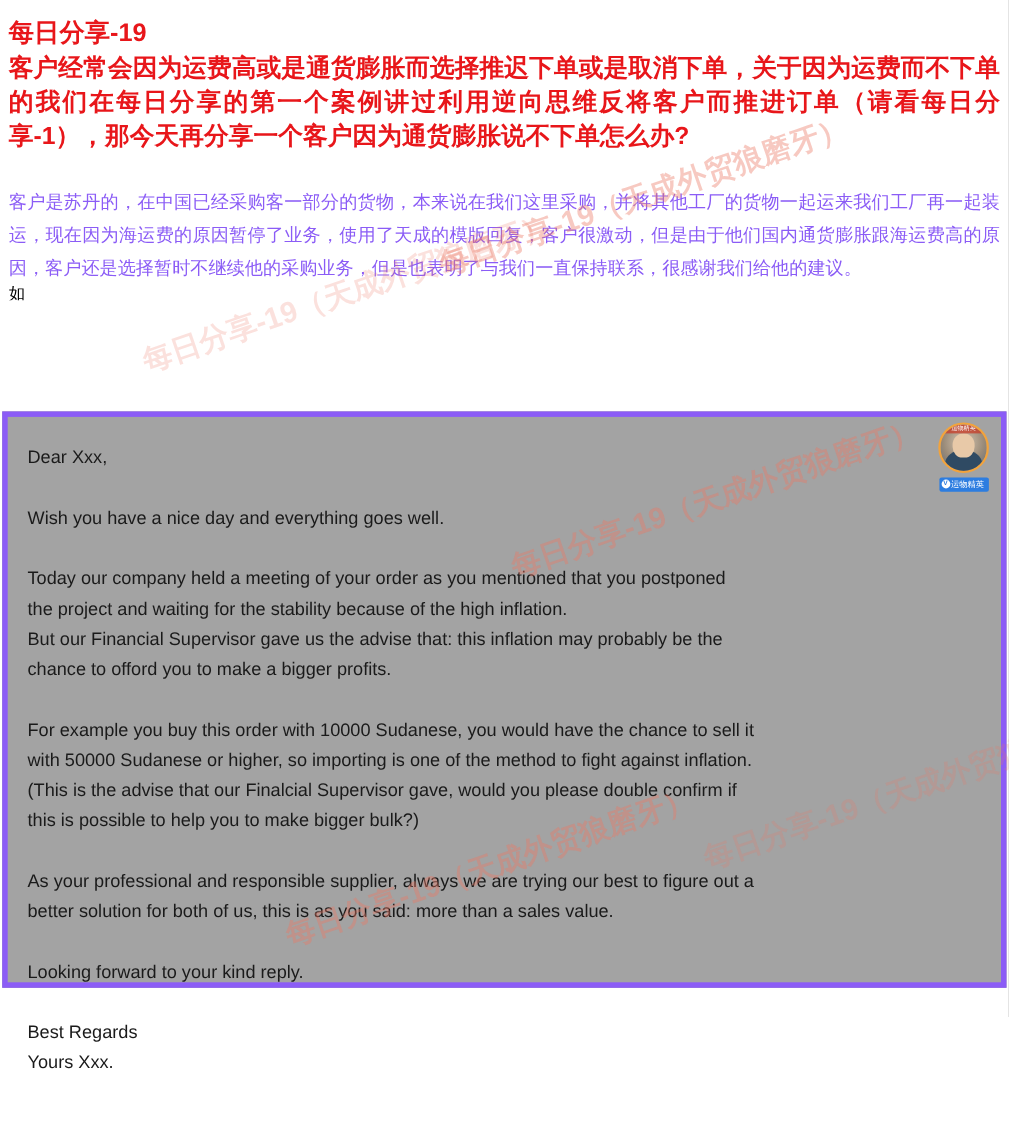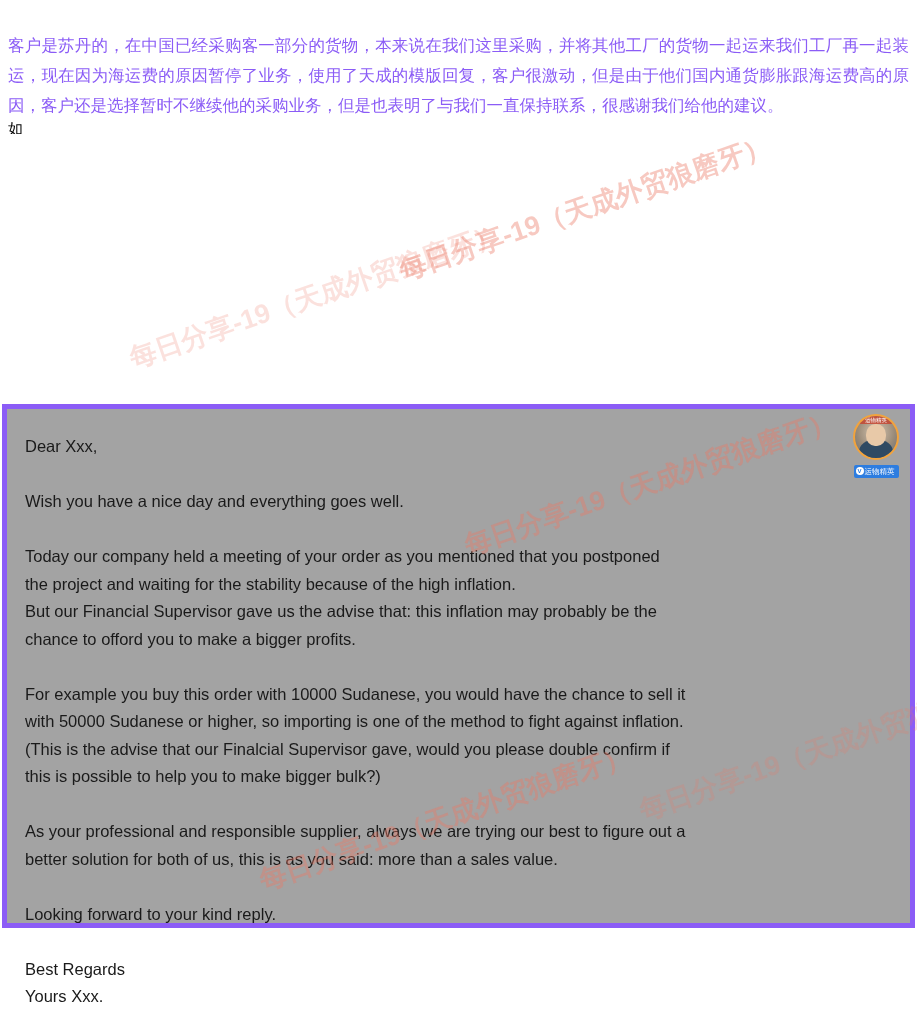--- a/index.html
+++ b/index.html
@@ -176,20 +176,24 @@
   .wm-2 { left: 455px; top: 435px; }
   .wm-3 { left: 250px; top: 770px; }
   .wm-4 { left: 120px; top: 248px; color: rgba(236, 120, 100, 0.22); }
   .wm-5 { left: 630px; top: 700px; color: rgba(236, 120, 100, 0.22); }
 </style>
 </head>
 <body>
 
 <div class="page">
 
+  <div class="heading-block">
+    <div class="title-line">每日分享-19</div>
+    <div class="title-body">客户经常会因为运费高或是通货膨胀而选择推迟下单或是取消下单，关于因为运费而不下单的我们在每日分享的第一个案例讲过利用逆向思维反将客户而推进订单（请看每日分享-1），那今天再分享一个客户因为通货膨胀说不下单怎么办?</div>
+  </div>
 
   <div class="body-para">客户是苏丹的，在中国已经采购客一部分的货物，本来说在我们这里采购，并将其他工厂的货物一起运来我们工厂再一起装运，现在因为海运费的原因暂停了业务，使用了天成的模版回复，客户很激动，但是由于他们国内通货膨胀跟海运费高的原因，客户还是选择暂时不继续他的采购业务，但是也表明了与我们一直保持联系，很感谢我们给他的建议。</div>
   <div class="body-tail">如</div>
 
   <div class="email-card">
     <div class="email-body">Dear Xxx,
 
 Wish you have a nice day and everything goes well.
 
 Today our company held a meeting of your order as you mentioned that you postponed

